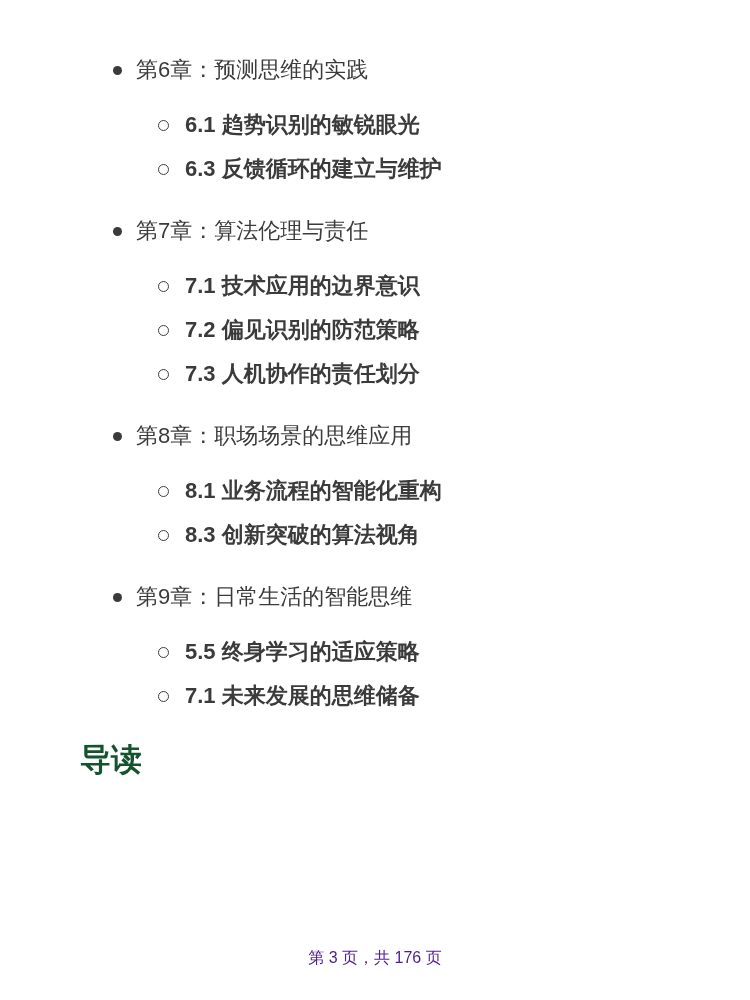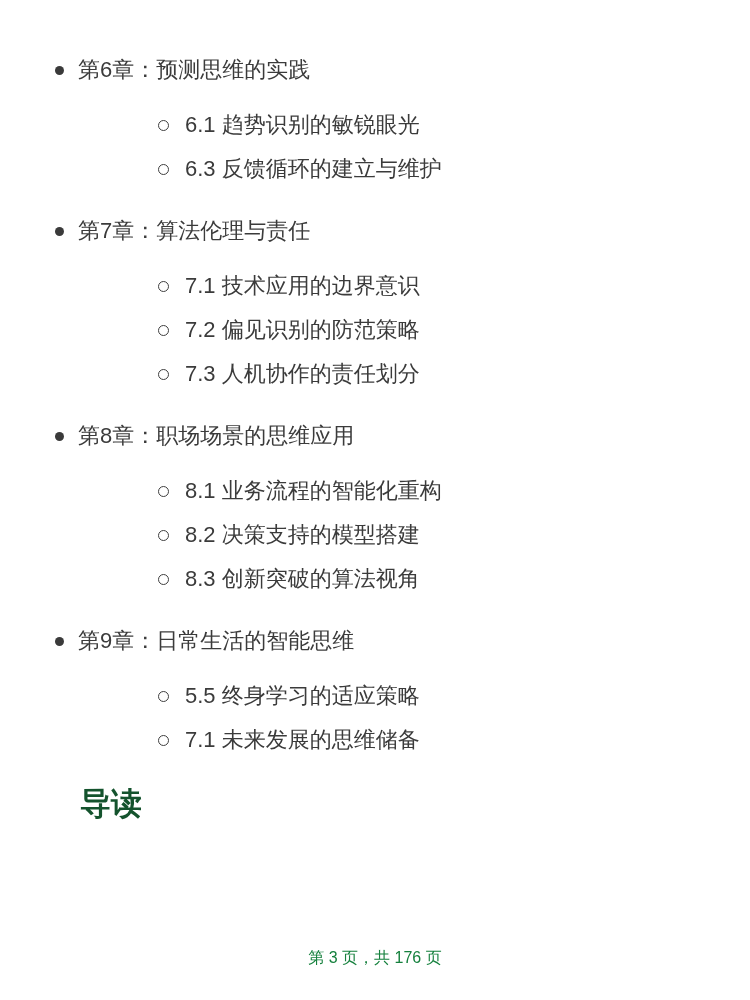--- a/index.html
+++ b/index.html
@@ -22,26 +22,27 @@
     padding-top: 59px;
   }
   .row {
     display: flex;
     align-items: center;
     font-size: 22px;
     line-height: 22px;
     color: #3b3b3b;
   }
   .chapter-row {
-    padding-left: 55px;
+    padding-left: 113px;
     margin-bottom: 33px;
   }
   .sub-row {
     padding-left: 158px;
     margin-bottom: 22px;
+    font-weight: bold;
   }
   .subs .sub-row:last-child { margin-bottom: 0; align-items: center; }
   li.chapter { margin-bottom: 40px; }
   li.chapter:last-child { margin-bottom: 0; }
 
   .marker {
     flex: 0 0 auto;
     width: 9px;
     height: 9px;
     border-radius: 50%;
@@ -67,21 +68,21 @@
   }
 
   .footer {
     position: absolute;
     left: 0;
     top: 948px;
     width: 100%;
     text-align: center;
     font-size: 16px;
     line-height: 20px;
-    color: #15803d;
+    color: #4c1d95;
   }
 </style>
 </head>
 <body>
 
 <div class="page">
 
   <ul class="toc">
 
     <li class="chapter">
@@ -127,24 +128,20 @@
         <span class="marker disc"></span>
         <span class="label">第8章：职场场景的思维应用</span>
       </div>
       <ul class="subs">
         <li class="row sub-row">
           <span class="marker circle"></span>
           <span class="label">8.1 业务流程的智能化重构</span>
         </li>
         <li class="row sub-row">
           <span class="marker circle"></span>
-          <span class="label">8.2 决策支持的模型搭建</span>
-        </li>
-        <li class="row sub-row">
-          <span class="marker circle"></span>
           <span class="label">8.3 创新突破的算法视角</span>
         </li>
       </ul>
     </li>
 
     <li class="chapter">
       <div class="row chapter-row">
         <span class="marker disc"></span>
         <span class="label">第9章：日常生活的智能思维</span>
       </div>

